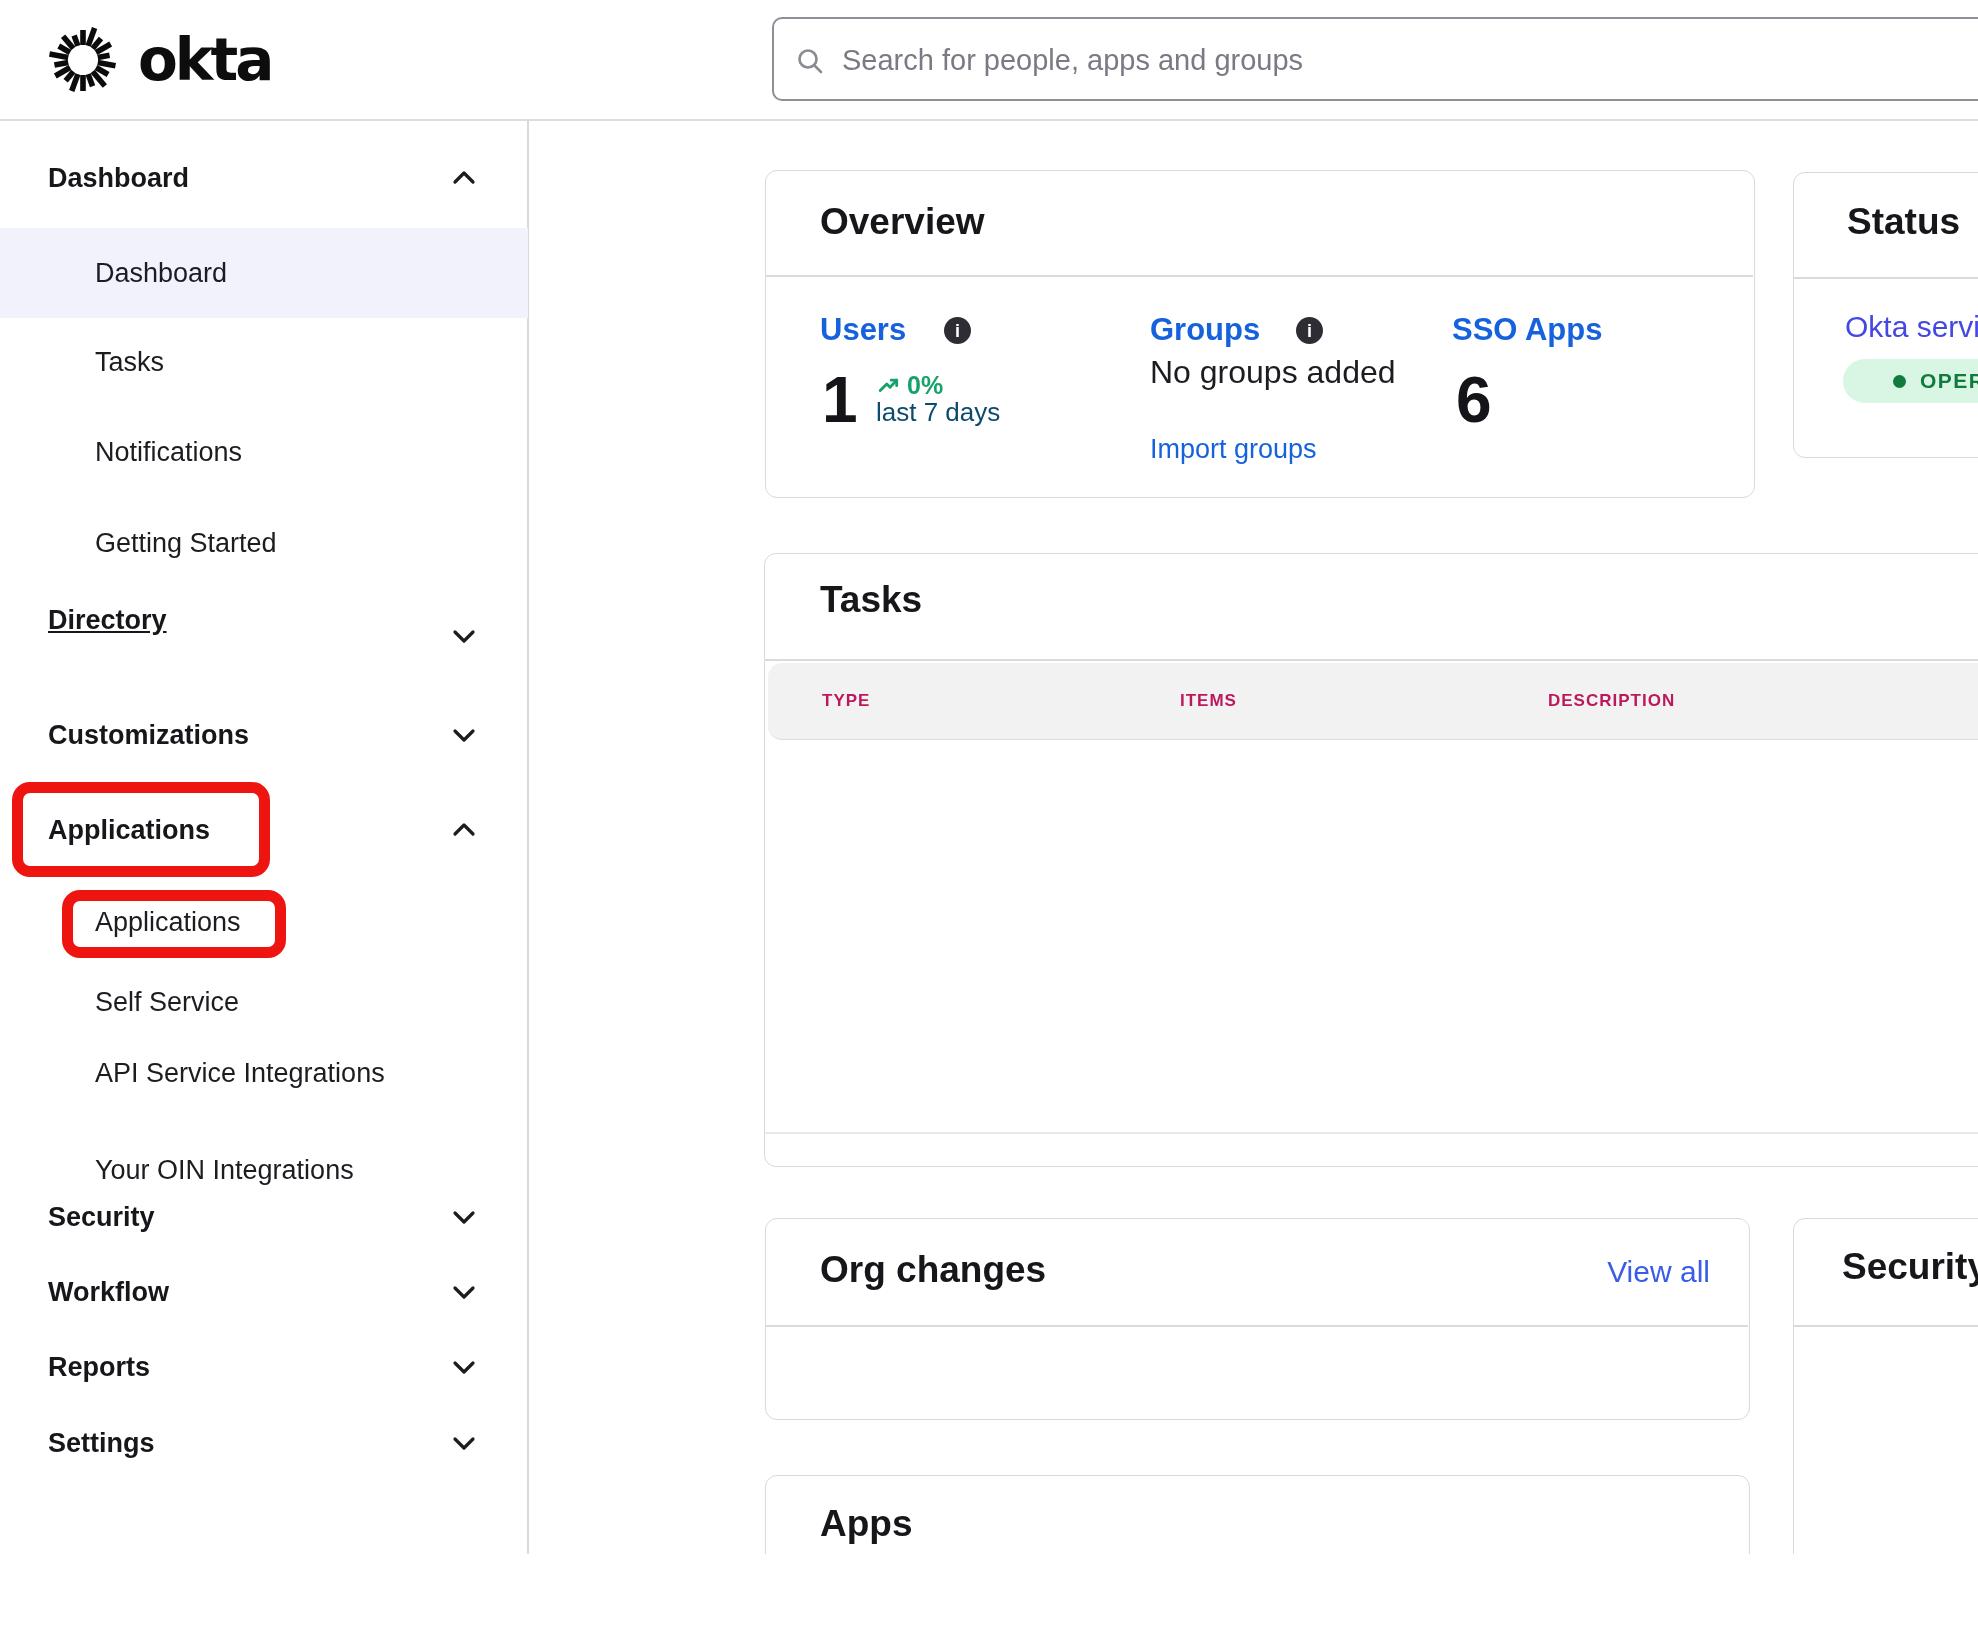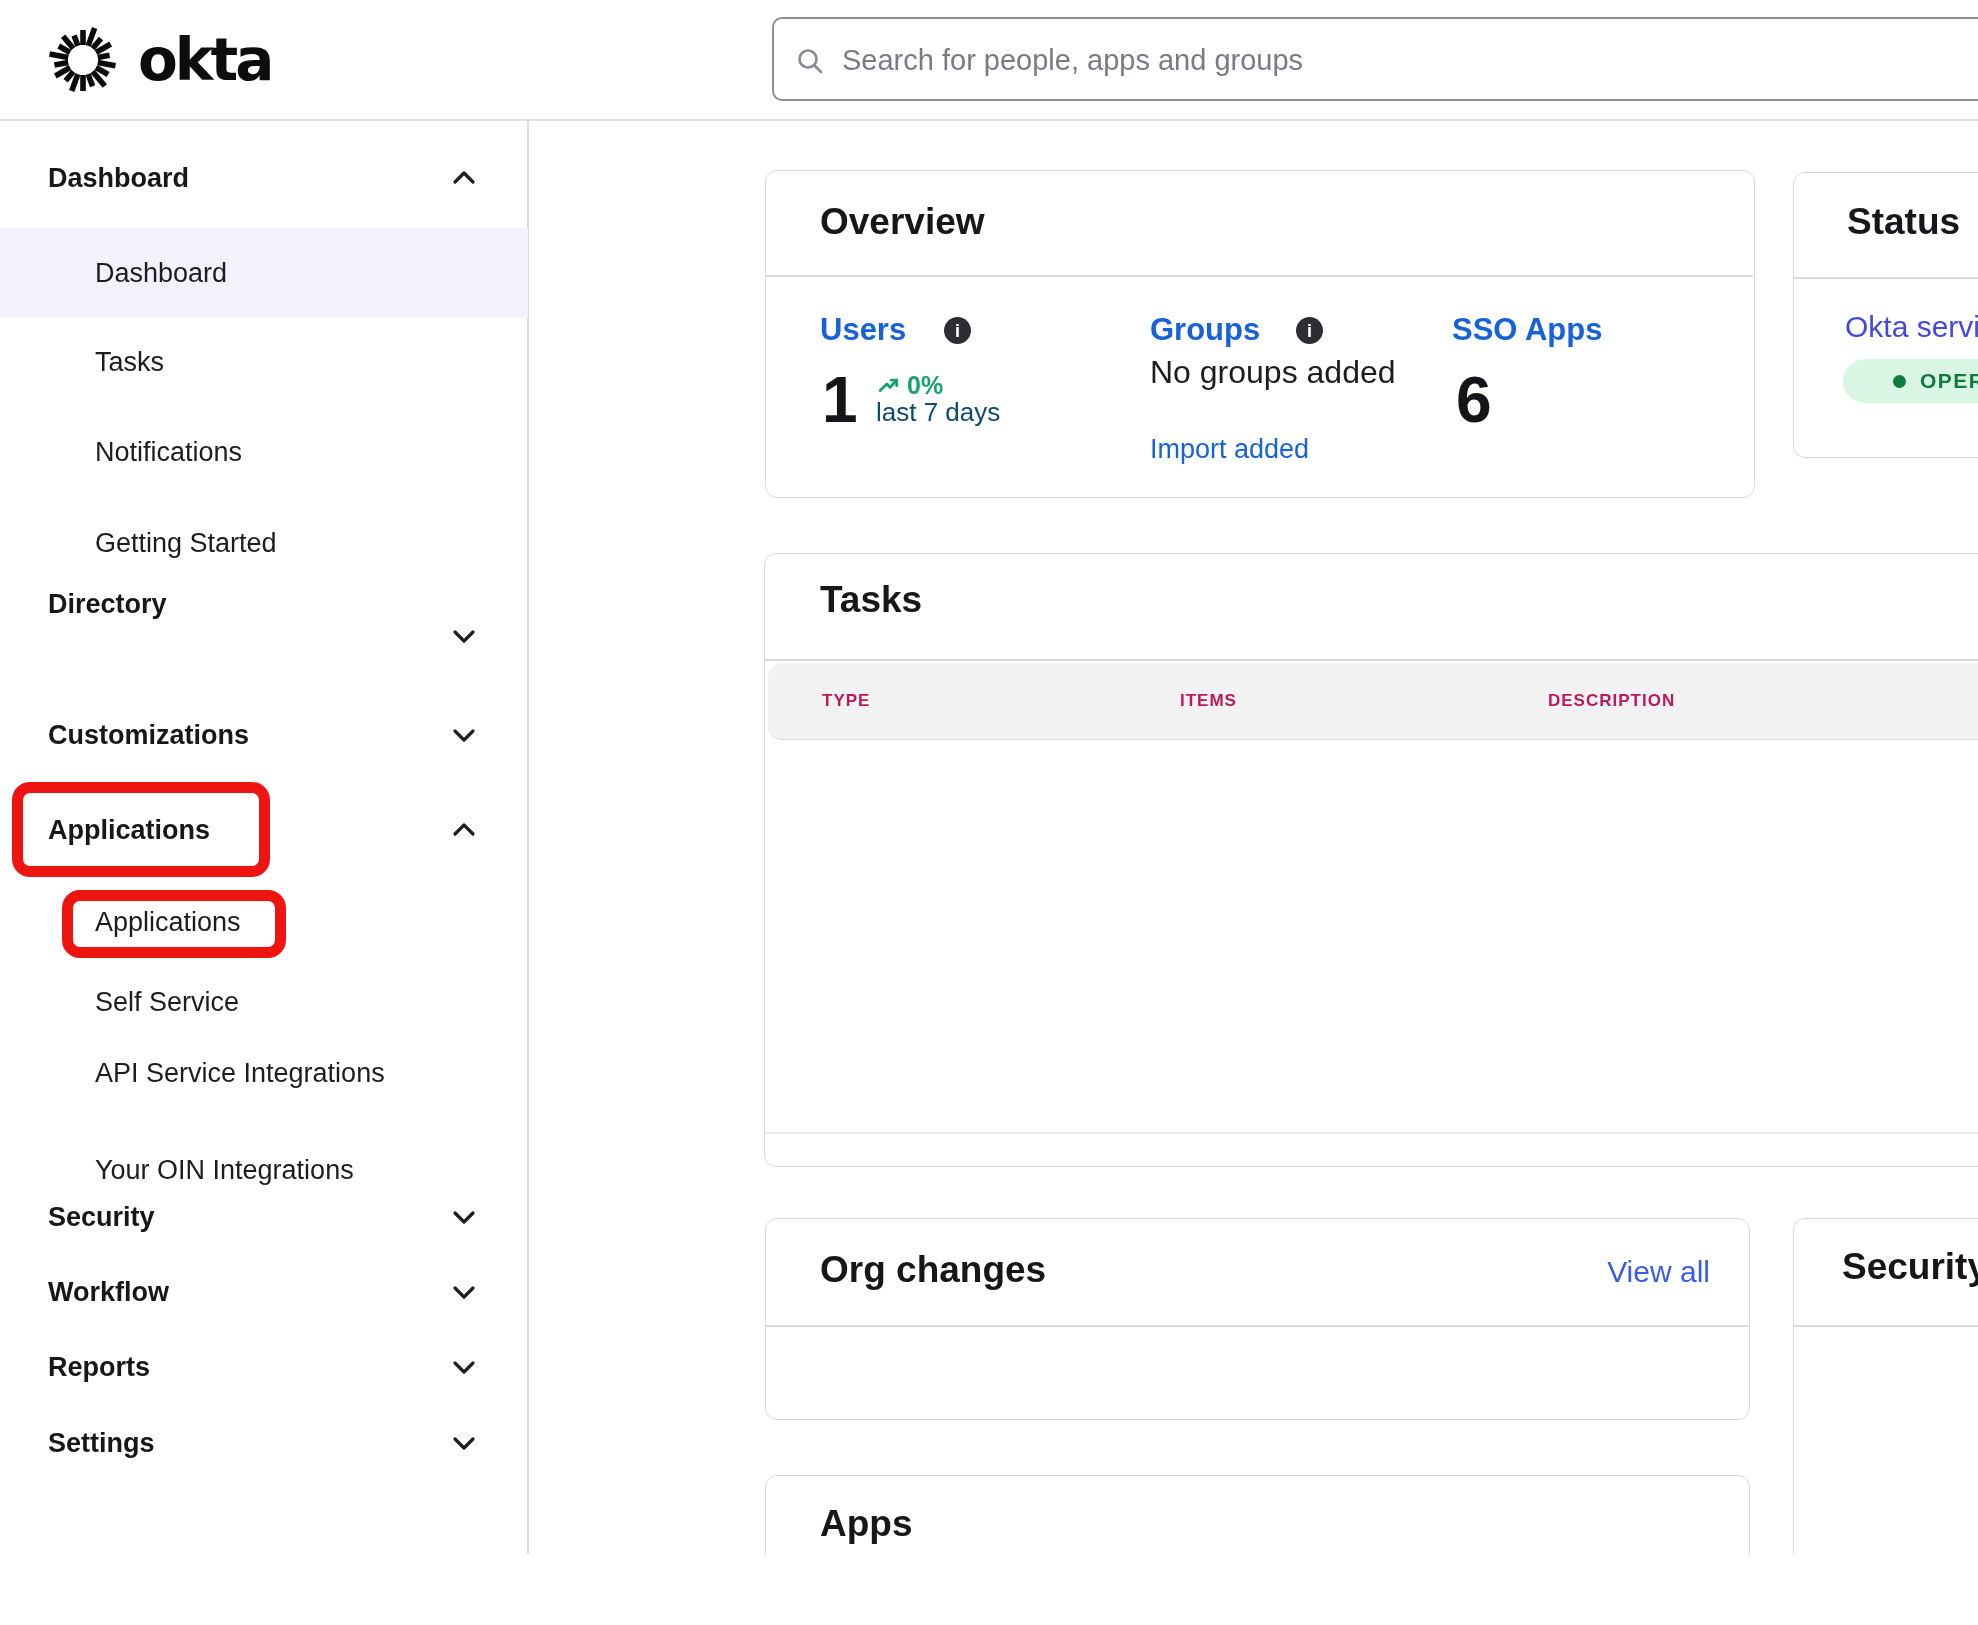--- a/index.html
+++ b/index.html
@@ -88,21 +88,21 @@
   <span class="abs chev" style="left:452px;top:166px;">
     <svg width="24" height="24" viewBox="0 0 24 24" fill="none">
         <polyline points="3,16 12,7 21,16" stroke="#1c1c21" stroke-width="3.2" stroke-linecap="round" stroke-linejoin="round"></polyline>
       </svg>
   </span>
   <div class="abs side-sub" style="left:95px;top:253px;">Dashboard</div>
   <div class="abs side-sub" style="left:95px;top:342px;">Tasks</div>
   <div class="abs side-sub" style="left:95px;top:432px;">Notifications</div>
   <div class="abs side-sub" style="left:95px;top:523px;">Getting Started</div>
 
-  <div class="abs side-head" style="left:48px;top:584px;">Directory</div>
+  <div class="abs side-head" style="left:48px;top:600px;text-decoration:underline;">Directory</div>
   <span class="abs chev" style="left:452px;top:624px;">
     <svg width="24" height="24" viewBox="0 0 24 24" fill="none">
         <polyline points="3,8 12,17 21,8" stroke="#1c1c21" stroke-width="3.2" stroke-linecap="round" stroke-linejoin="round"></polyline>
       </svg>
   </span>
   <div class="abs side-head" style="left:48px;top:715px;">Customizations</div>
   <span class="abs chev" style="left:452px;top:723px;">
     <svg width="24" height="24" viewBox="0 0 24 24" fill="none">
         <polyline points="3,8 12,17 21,8" stroke="#1c1c21" stroke-width="3.2" stroke-linecap="round" stroke-linejoin="round"></polyline>
       </svg>
@@ -161,21 +161,21 @@
         <path d="M12 5.5 H17 V10.5" stroke="#16a26b" stroke-width="2.6" stroke-linecap="round" stroke-linejoin="round"></path>
       </svg>
     </span>
     <span style="font-weight:700;font-size:25px;color:#16a26b;">0%</span>
   </div>
   <div class="abs" style="left:876px;top:396px;font-size:26px;line-height:32px;color:#0c4a6e;">last 7 days</div>
 
   <div class="abs metric-label" style="left:1150px;top:310px;">Groups</div>
   <span class="abs info-i" style="left:1296px;top:317px;">i</span>
   <div class="abs" style="left:1150px;top:352px;width:270px;font-size:32px;line-height:40px;color:#1c1c21;">No groups added</div>
-  <div class="abs link" style="left:1150px;top:432px;font-size:27px;line-height:34px;">Import added</div>
+  <div class="abs link" style="left:1150px;top:432px;font-size:27px;line-height:34px;">Import groups</div>
 
   <div class="abs metric-label" style="left:1452px;top:310px;">SSO Apps</div>
   <div class="abs bignum" style="left:1456px;top:368px;">6</div>
 
   <div class="abs card" style="left:1793px;top:172px;width:400px;height:286px;"></div>
   <div class="abs card-title" style="left:1847px;top:198px;">Status</div>
   <div class="abs divider" style="left:1794px;top:277px;width:184px;"></div>
   <div class="abs nowrap" style="left:1845px;top:309px;font-size:30px;line-height:36px;color:#4547e2;">Okta service</div>
   <div class="abs badge">
     <span class="dot"></span>

